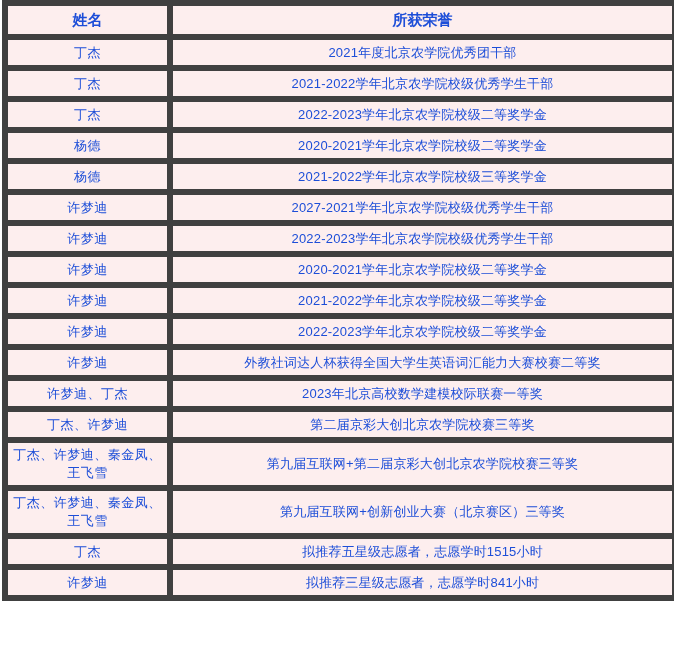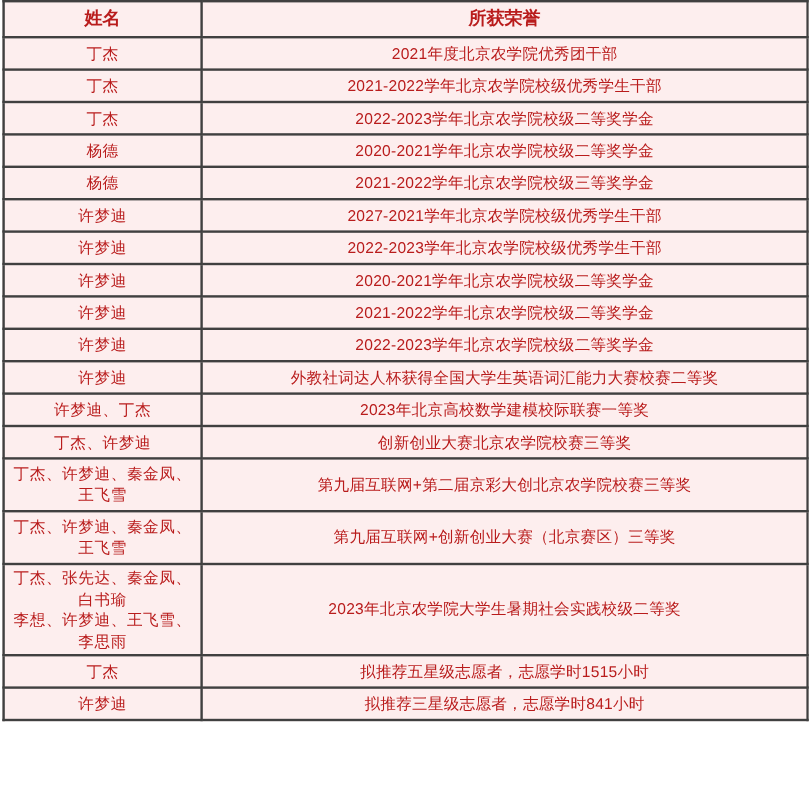--- a/index.html
+++ b/index.html
@@ -21,24 +21,24 @@
   table.honors {
     width: 670px;
     border-collapse: collapse;
     table-layout: fixed;
     background: #fdeeee;
   }
   table.honors col.c-name { width: 165px; }
   table.honors col.c-honor { width: 505px; }
 
   table.honors th, table.honors td {
-    border: 2px solid #404040;
+    border: 6px solid #404040;
     text-align: center;
     vertical-align: middle;
-    color: #b91c1c;
+    color: #1d4ed8;
     font-size: 13px;
     line-height: 1.35;
     padding: 2px 3px;
     background: #fdeeee;
     white-space: normal;
     word-break: break-all;
   }
   table.honors thead th {
     font-weight: bold;
     font-size: 15px;
@@ -117,33 +117,29 @@
       <tr>
           <td class="nm">许梦迪</td>
           <td class="hn">外教社词达人杯获得全国大学生英语词汇能力大赛校赛二等奖</td>
         </tr>
       <tr>
           <td class="nm">许梦迪、丁杰</td>
           <td class="hn">2023年北京高校数学建模校际联赛一等奖</td>
         </tr>
       <tr>
           <td class="nm">丁杰、许梦迪</td>
-          <td class="hn">创新创业大赛北京农学院校赛三等奖</td>
+          <td class="hn">第二届京彩大创北京农学院校赛三等奖</td>
         </tr>
       <tr class="tall2">
           <td class="nm">丁杰、许梦迪、秦金凤、王飞雪</td>
           <td class="hn">第九届互联网+第二届京彩大创北京农学院校赛三等奖</td>
         </tr>
       <tr class="tall2">
           <td class="nm">丁杰、许梦迪、秦金凤、王飞雪</td>
           <td class="hn">第九届互联网+创新创业大赛（北京赛区）三等奖</td>
-        </tr>
-      <tr class="tall">
-          <td class="nm">丁杰、张先达、秦金凤、白书瑜<br>李想、许梦迪、王飞雪、李思雨</td>
-          <td class="hn">2023年北京农学院大学生暑期社会实践校级二等奖</td>
         </tr>
       <tr>
           <td class="nm">丁杰</td>
           <td class="hn">拟推荐五星级志愿者，志愿学时1515小时</td>
         </tr>
       <tr>
           <td class="nm">许梦迪</td>
           <td class="hn">拟推荐三星级志愿者，志愿学时841小时</td>
         </tr>
 

